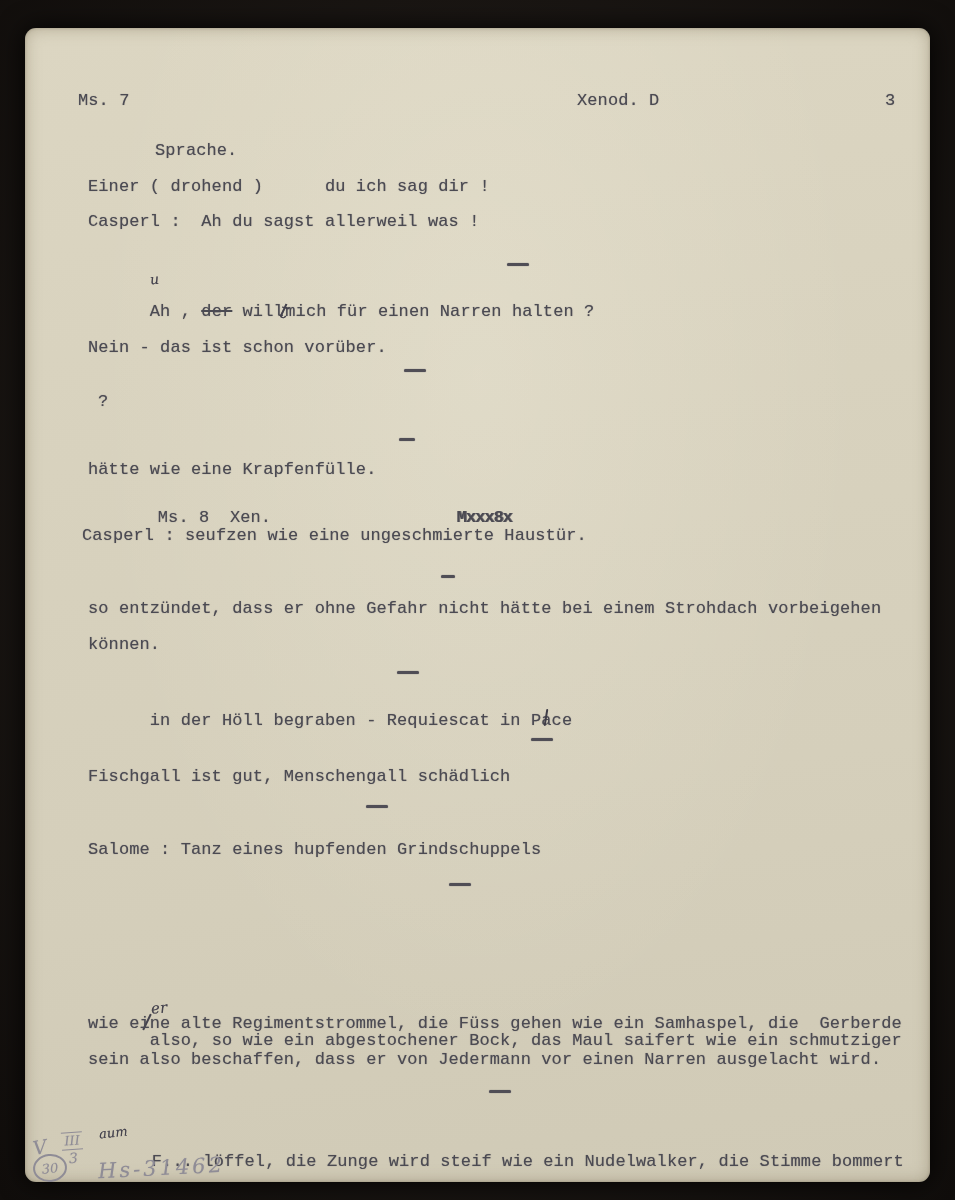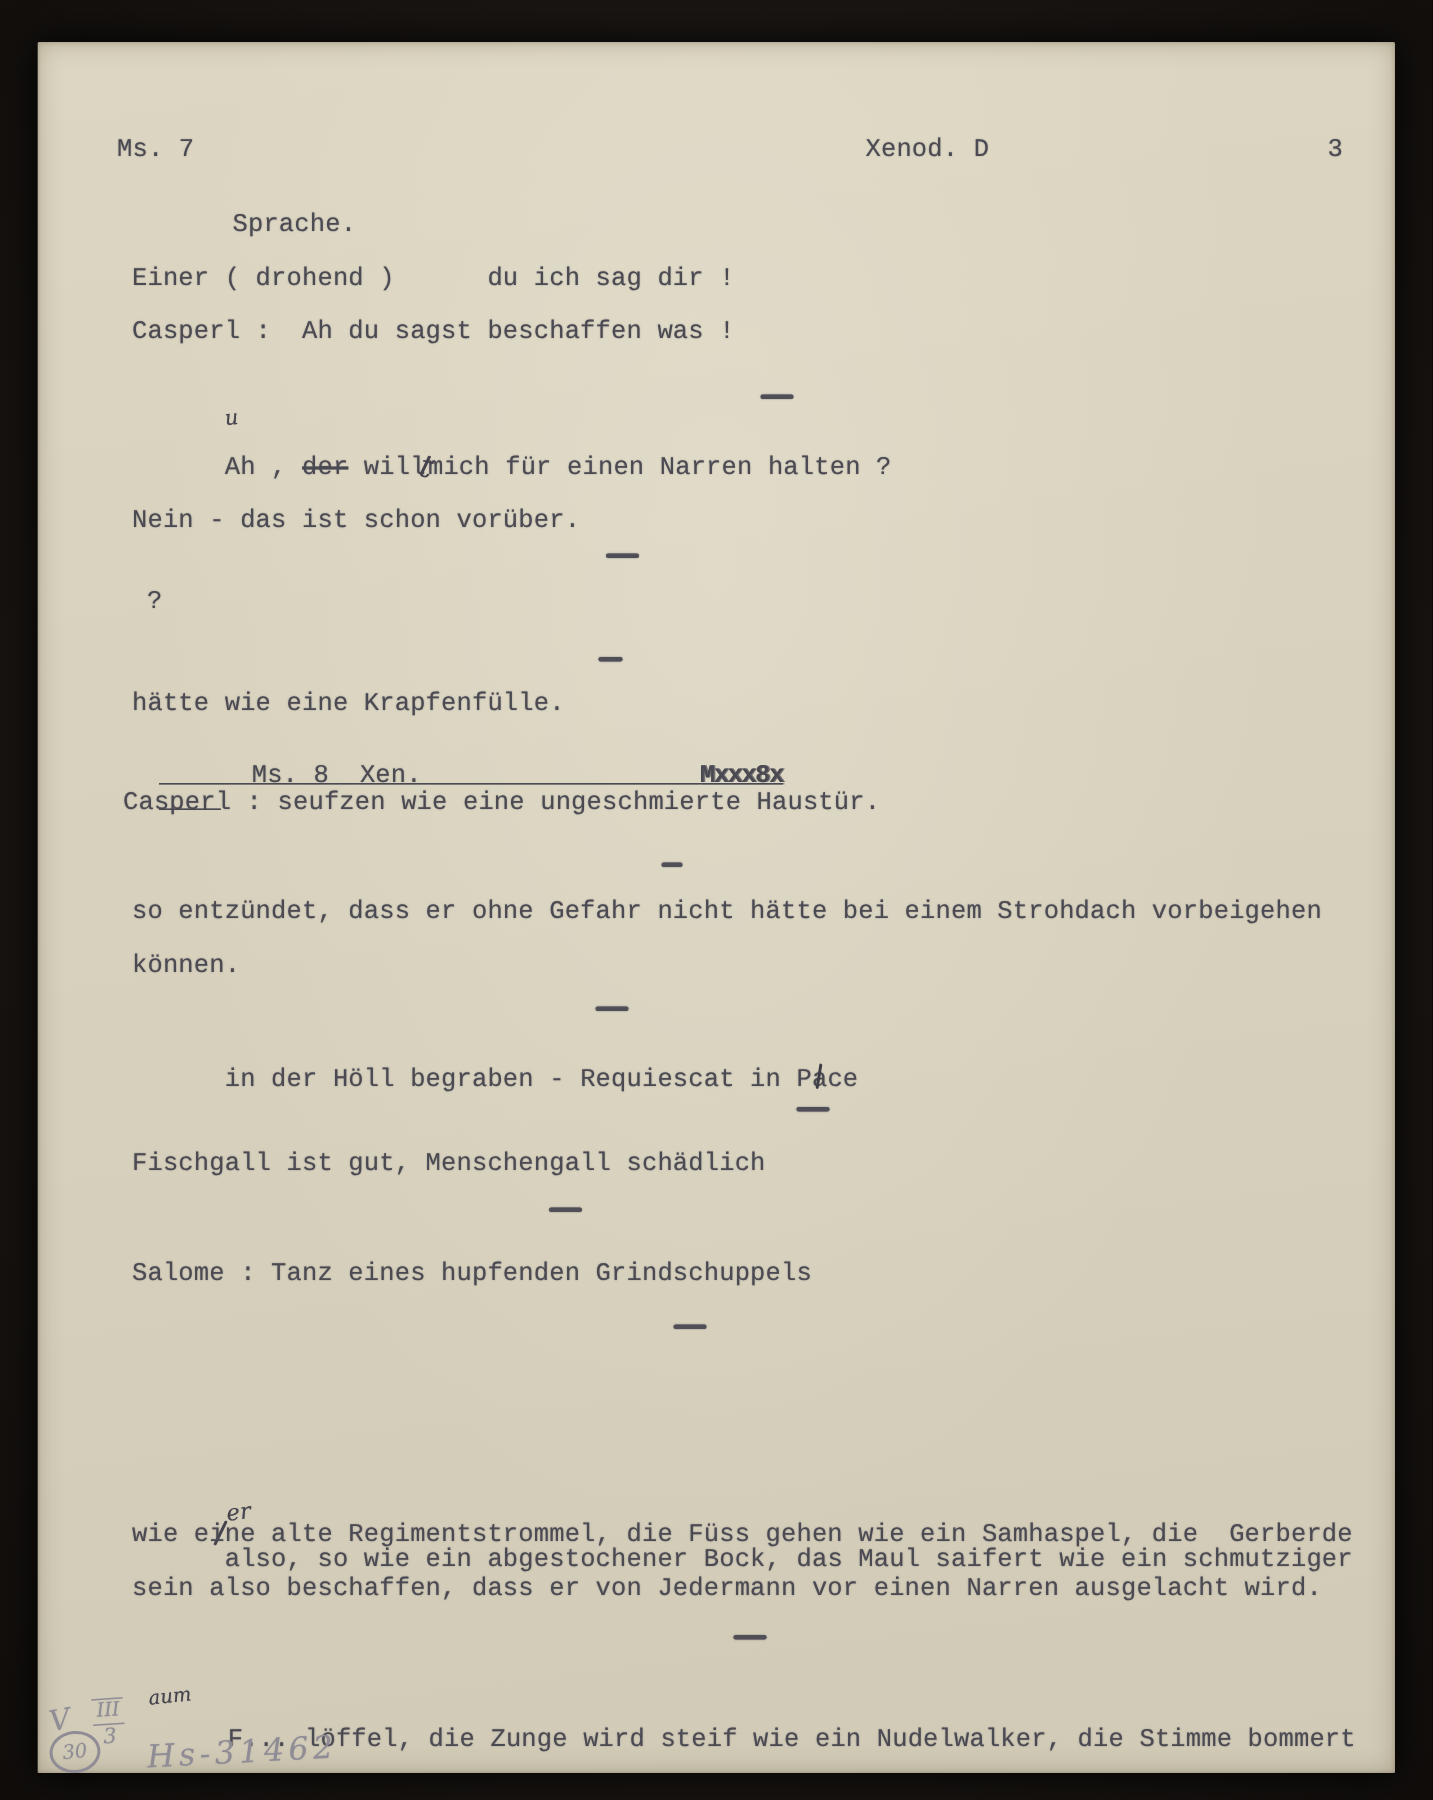--- a/index.html
+++ b/index.html
@@ -11,21 +11,21 @@
   }
   .paper{
     position:absolute;left:25px;top:28px;width:905px;height:1154px;
     background:
       radial-gradient(ellipse at 50% 30%, rgba(255,252,238,.20) 0%, rgba(255,252,238,0) 60%),
       linear-gradient(173deg,#dcd6c2 0%,#d8d2be 35%,#d5cfbb 65%,#d0cab6 100%);
     box-shadow:
       inset 0 0 16px rgba(110,98,72,.38),
       inset 0 0 3px rgba(80,70,50,.35),
       0 0 26px rgba(0,0,0,.9);
-    border-radius:1px;
+    border-radius:11px;
   }
   .tl{
     position:absolute;white-space:pre;font-size:17px;line-height:17px;
     color:#4b4a52;letter-spacing:.1px;
     text-shadow:0 0 1px rgba(70,68,80,.55);
   }
   .dash{
     position:absolute;width:22px;height:3px;background:#504e56;border-radius:2px;
     box-shadow:0 0 1px rgba(70,68,80,.8);
   }
@@ -60,38 +60,38 @@
   <div class="paper">
 
     
     <div class="tl" style="left:53px;top:64px;">Ms. 7</div>
     <div class="tl" style="left:552px;top:64px;">Xenod. D</div>
     <div class="tl" style="left:860px;top:64px;">3</div>
 
     
     <div class="tl" style="left:130px;top:114px;">Sprache.</div>
     <div class="tl" style="left:63px;top:150px;">Einer ( drohend )      du ich sag dir !</div>
-    <div class="tl" style="left:63px;top:185px;">Casperl :  Ah du sagst beschaffen was !</div>
+    <div class="tl" style="left:63px;top:185px;">Casperl :  Ah du sagst allerweil was !</div>
 
     <div class="dash" style="left:482px;top:235px;"></div>
 
     
     <div class="tl rel" style="left:63px;top:256px;">
       <span>Ah , </span><span class="struck">der</span><span> will</span><span class="hw hw-t">t</span><span>mich für einen Narren halten ?</span>
       <span class="hw hw-above" style="left:62px;top:-13px;">u</span>
     </div>
     <div class="tl" style="left:63px;top:292px;margin-top:19px;">Nein - das ist schon vorüber.</div>
 
     <div class="dash" style="left:379px;top:341px;"></div>
     <div class="tl" style="left:73px;top:365px;">?</div>
     <div class="dash" style="left:374px;top:410px;width:16px;"></div>
 
     
     <div class="tl" style="left:63px;top:433px;">hätte wie eine Krapfenfülle.</div>
-    <div class="tl" style="left:81px;top:464px;text-decoration:underline;">
+    <div class="tl" style="left:71px;top:464px;">
       <span>Ms. 8  Xen.</span><span>                  </span><span class="overtype">Mxxx8x</span>
     </div>
     <div class="tl" style="left:57px;top:499px;">Casperl : seufzen wie eine ungeschmierte Haustür.</div>
 
     <div class="dash" style="left:416px;top:547px;width:14px;"></div>
 
     <div class="tl" style="left:63px;top:572px;">so entzündet, dass er ohne Gefahr nicht hätte bei einem Strohdach vorbeigehen</div>
     <div class="tl" style="left:63px;top:608px;">können.</div>
 
     <div class="dash" style="left:372px;top:643px;"></div>

